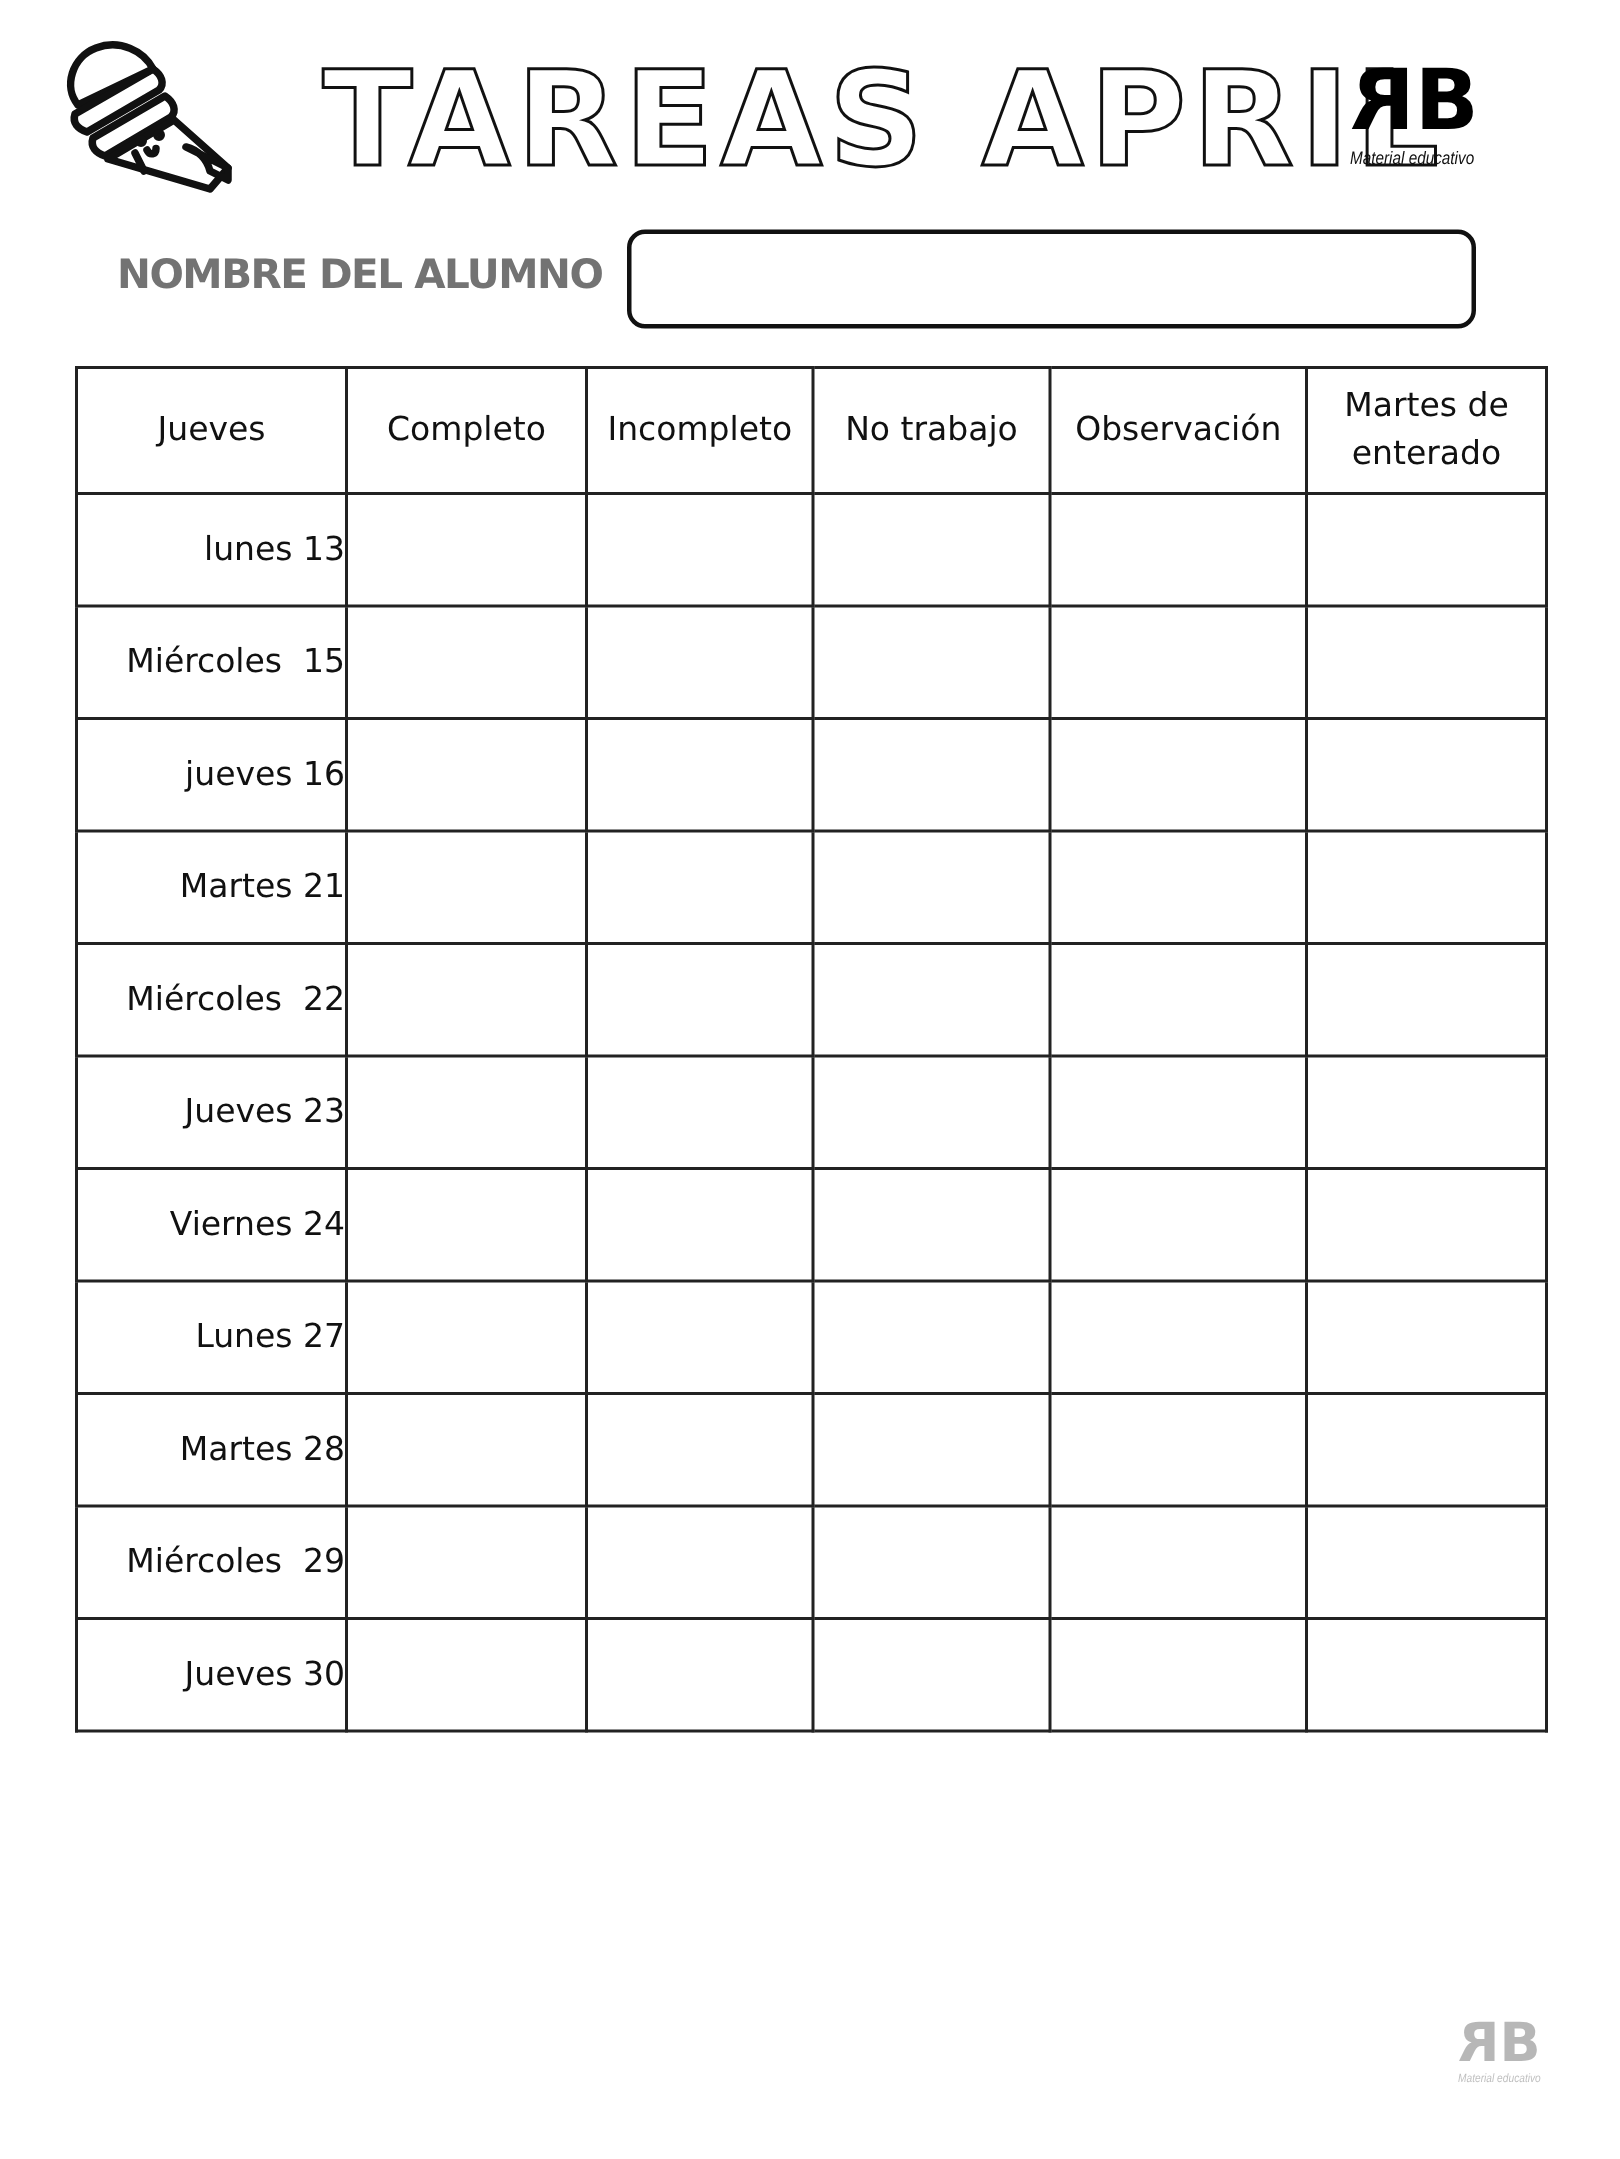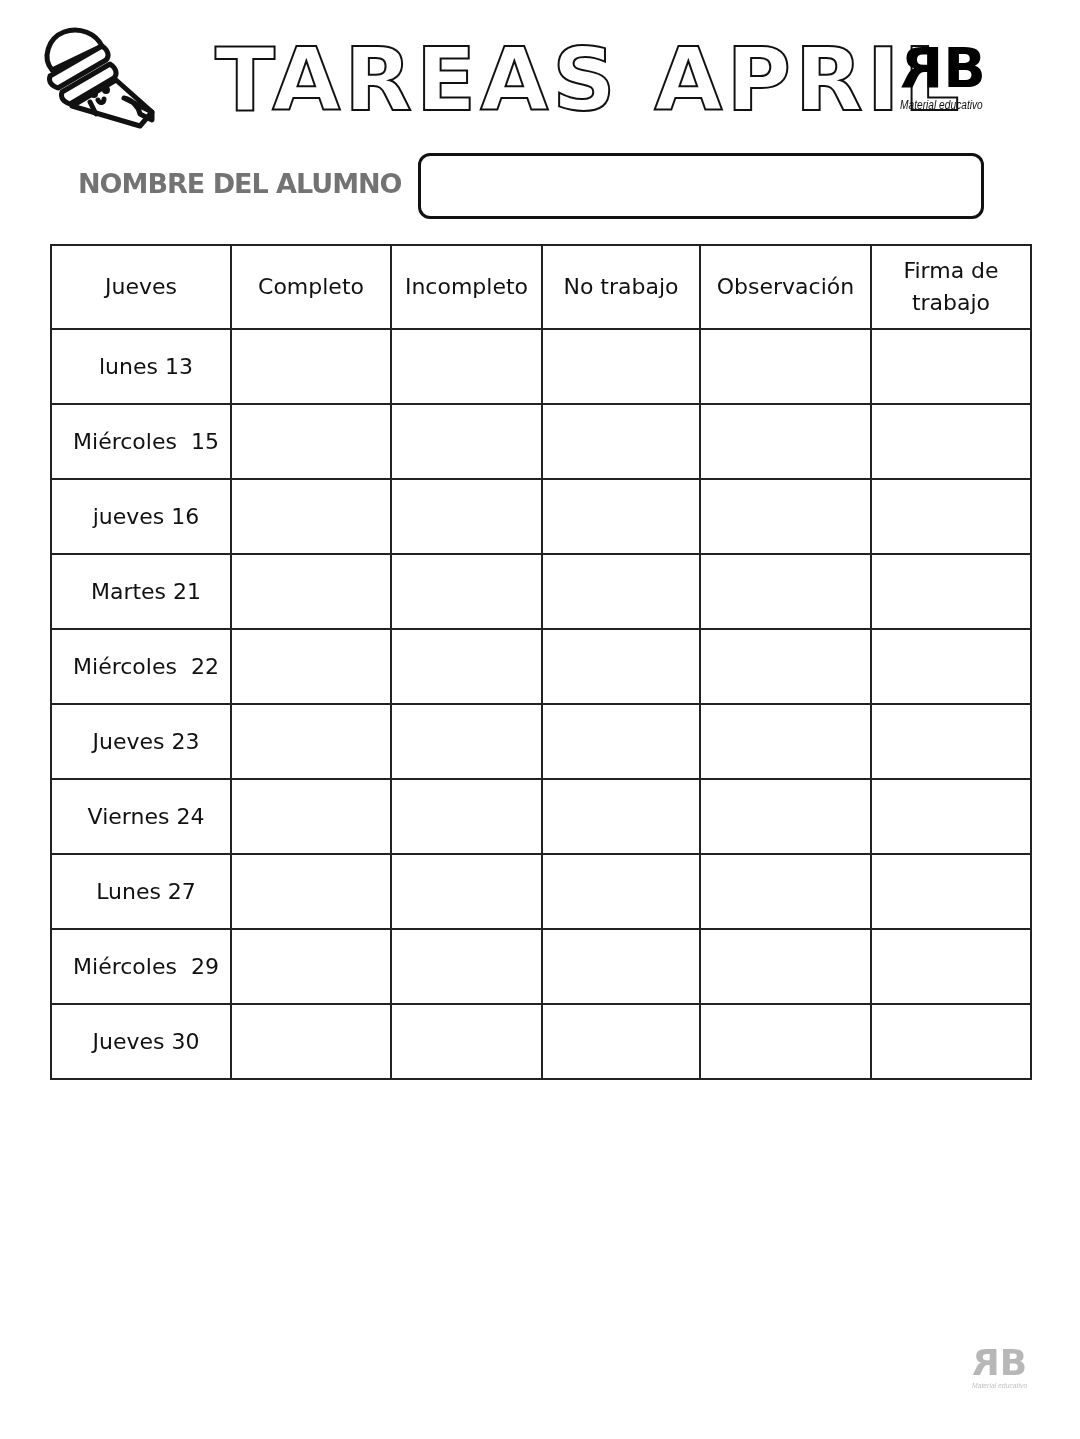--- a/index.html
+++ b/index.html
@@ -19,21 +19,21 @@
     .logo-mark .r { display: inline-block; transform: scaleX(-1); }
     .logo-text { font-family: "Liberation Sans", sans-serif; font-style: italic; font-size: 12px; color: #111; display: block; margin-top: 2px; transform: scaleX(0.85); transform-origin: left; white-space: nowrap; }
 
     .name-label { position: absolute; left: 78px; top: 168px; font-family: "DejaVu Sans", sans-serif; font-weight: bold; font-size: 27px; letter-spacing: -1px; color: #737373; white-space: nowrap; }
     .name-box { position: absolute; left: 418px; top: 153px; width: 566px; height: 66px; border: 3px solid #111; border-radius: 12px; box-sizing: border-box; background: #fff; }
 
     table.log { position: absolute; left: 50px; top: 244px; border-collapse: collapse; table-layout: fixed; }
     table.log th, table.log td { border: 2px solid #222; padding: 0; }
     table.log th { height: 82px; font-weight: normal; font-size: 22px; line-height: 32px; text-align: center; color: #111; }
     table.log td { height: 73px; }
-    table.log td.date { font-size: 22px; text-align: center; padding-left: 10px; color: #111; white-space: pre; }
+    table.log td.date { font-size: 22px; text-align: right; padding-left: 10px; color: #111; white-space: pre; }
 
     .watermark { position: absolute; left: 972px; top: 1345px; width: 70px; opacity: 0.28; }
     .watermark .logo-mark { font-size: 36px; line-height: 36px; letter-spacing: -4px; padding-left: 4px; }
     .watermark .logo-text { font-size: 8px; margin-top: 0; }
   </style>
 </head>
 <body>
 
 <svg class="pencil" viewBox="0 0 125 115">
   <g fill="none" stroke="#111" stroke-width="5" stroke-linecap="round" stroke-linejoin="round">
@@ -68,21 +68,21 @@
       <col style="width:171px">
       <col style="width:160px">
   </colgroup>
   <thead>
     <tr>
       <th>Jueves</th>
       <th>Completo</th>
       <th>Incompleto</th>
       <th>No trabajo</th>
       <th>Observación</th>
-      <th style="padding:0 20px">Firma de trabajo</th>
+      <th style="padding:0 20px">Martes de enterado</th>
     </tr>
   </thead>
   <tbody id="rows">
       <tr>
         <td class="date">lunes 13</td>
         <td></td>
         <td></td>
         <td></td>
         <td></td>
         <td></td>
@@ -137,20 +137,28 @@
       </tr>
       <tr>
         <td class="date">Lunes 27</td>
         <td></td>
         <td></td>
         <td></td>
         <td></td>
         <td></td>
       </tr>
       <tr>
+        <td class="date">Martes 28</td>
+        <td></td>
+        <td></td>
+        <td></td>
+        <td></td>
+        <td></td>
+      </tr>
+      <tr>
         <td class="date">Miércoles  29</td>
         <td></td>
         <td></td>
         <td></td>
         <td></td>
         <td></td>
       </tr>
       <tr>
         <td class="date">Jueves 30</td>
         <td></td>

